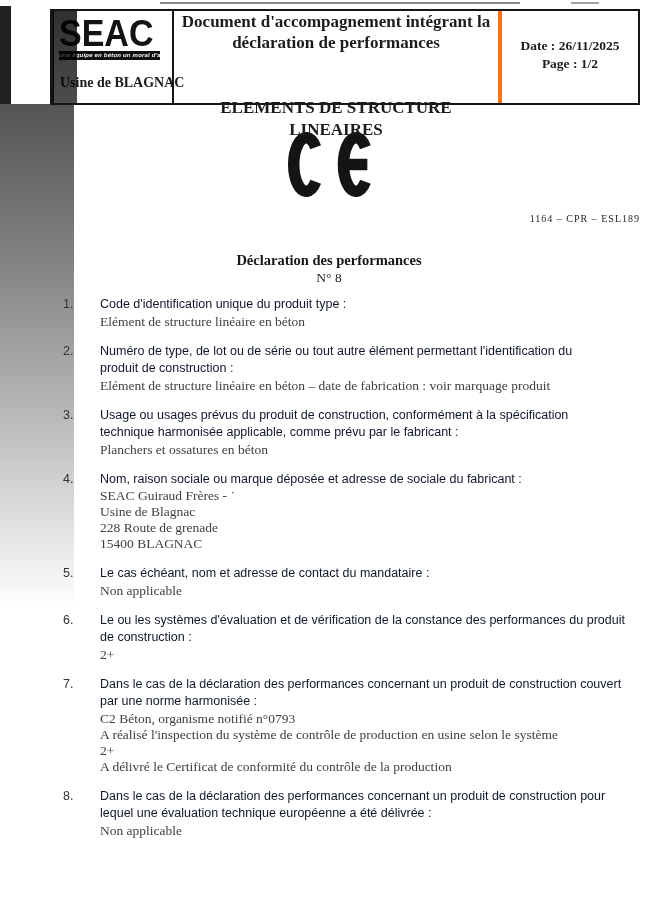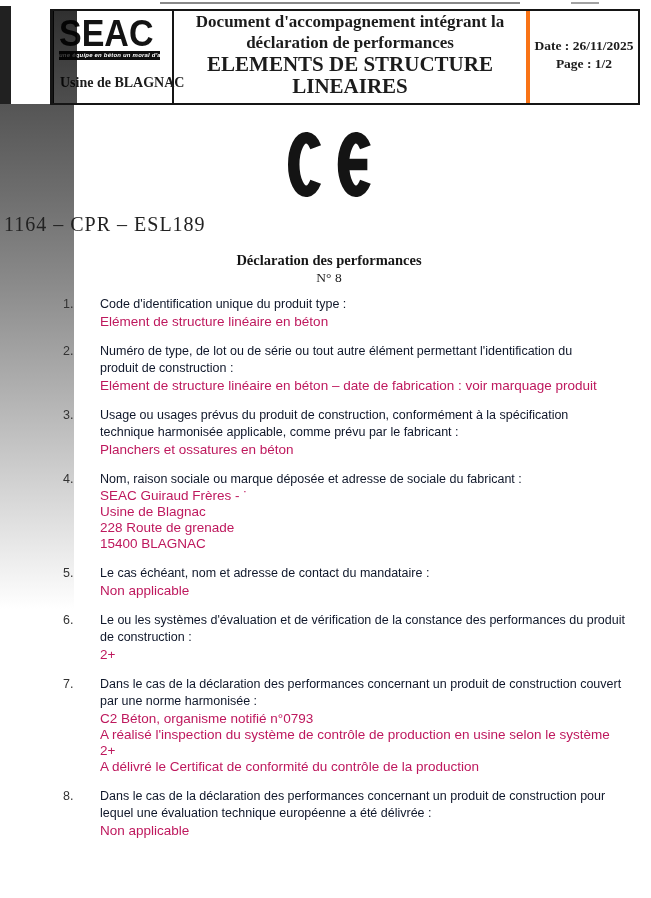--- a/index.html
+++ b/index.html
@@ -15,50 +15,50 @@
   .edge-strip     { position:absolute; left:0;     top:6px;  width:11px;  height:99px; background:#212121; }
   .cell-shadow    { position:absolute; left:53px;  top:11px; width:24px;  height:92px;
                     background:linear-gradient(180deg,#303030,#4e4e4e); mix-blend-mode:multiply; z-index:3; }
   .scan-band      { position:absolute; left:0; top:104px; width:74px; height:505px;
                     background:linear-gradient(180deg,#555 0%,#6e6e6e 18%,#8b8b8b 36%,#ababab 54%,#ccc 72%,#e9e9e9 88%,#fff 100%); }
   
   .header-table { position:absolute; left:50px; top:9px; width:590px; height:96px;
                   display:flex; box-sizing:border-box; border:2px solid #151515; border-left:4px solid #151515; background:transparent; z-index:2; }
   .cell-logo  { position:relative; width:120px; box-sizing:border-box; border-right:2px solid #151515; }
   .cell-title { flex:1; box-sizing:border-box; border-right:4px solid #f97316; text-align:center; }
-  .cell-meta  { width:108px; box-sizing:border-box; text-align:center; padding-top:26px;
+  .cell-meta  { width:136px; box-sizing:border-box; text-align:center; padding-top:26px;
                 font-weight:bold; font-size:13.5px; line-height:18px; }
   .title-l1, .title-l2 { font-weight:bold; font-size:17px; line-height:21px; }
-  .title-l3 { font-weight:bold; font-size:21px; line-height:22px; }
+  .title-l3 { font-weight:bold; font-size:17px; line-height:22px;margin-top:44px; }
   .logo-wrap { position:absolute; left:5px; top:3px; z-index:4; }
   .logo-text { font-family:"Liberation Sans", sans-serif; font-weight:bold; font-size:34px; line-height:36px;
                letter-spacing:0px; color:#131313; transform:scaleY(1.08); transform-origin:top left; }
   .logo-bar  { width:101px; height:9px; background:#0e0e0e; color:#fff; text-align:center;
                font-family:"Liberation Sans", sans-serif; font-style:italic; font-weight:bold;
                font-size:6px; line-height:9px; letter-spacing:.2px; margin-top:1px; white-space:nowrap; overflow:hidden; }
   .logo-site { position:absolute; left:6px; top:64px; width:110px; text-align:center;
                font-weight:bold; font-size:14px; z-index:4; white-space:nowrap; }
   
   .ce-mark   { position:absolute; left:287px; top:130px; width:88px; height:69px; }
-  .ce-code   { position:absolute; left:4px; top:213px; width:628px; text-align:left;
-               font-size:20px; letter-spacing:1px; color:#222; }
+  .ce-code   { position:absolute; left:12px; top:213px; width:628px; text-align:right;
+               font-size:10px; letter-spacing:1px; color:#222; }
   .decl-title{ position:absolute; left:0; top:252px; width:658px; text-align:center;
                font-weight:bold; font-size:14.5px; color:#161616; }
   .decl-num  { position:absolute; left:0; top:270px; width:658px; text-align:center; font-size:13.5px; color:#222; }
   
   .items { position:absolute; left:63px; top:296px; width:560px; }
   .item  { display:flex; margin-bottom:13px; }
   .item:last-child { margin-top:12px; }
   .item-num  { width:37px; flex:none; font-family:"Liberation Sans", sans-serif; font-size:12.5px;
                line-height:17.5px; color:#333; }
   .item-body { flex:1; }
   .q-line { font-family:"Liberation Sans", sans-serif; font-size:12.5px; line-height:17.5px;
             color:#0f172a; white-space:nowrap; }
-  .a-line { font-family:Liberation Sans, sans-serif; font-size:13.5px; line-height:16px;
-            color:#be185d; white-space:nowrap; }
+  .a-line { font-family:Liberation Serif, serif; font-size:13.5px; line-height:16px;
+            color:#404040; white-space:nowrap; }
 </style>
 </head>
 <body>
 
 <div class="page">
 
   <div class="top-edge-line"></div>
   <div class="top-edge-line2"></div>
   <div class="edge-strip"></div>
   <div class="scan-band"></div>

